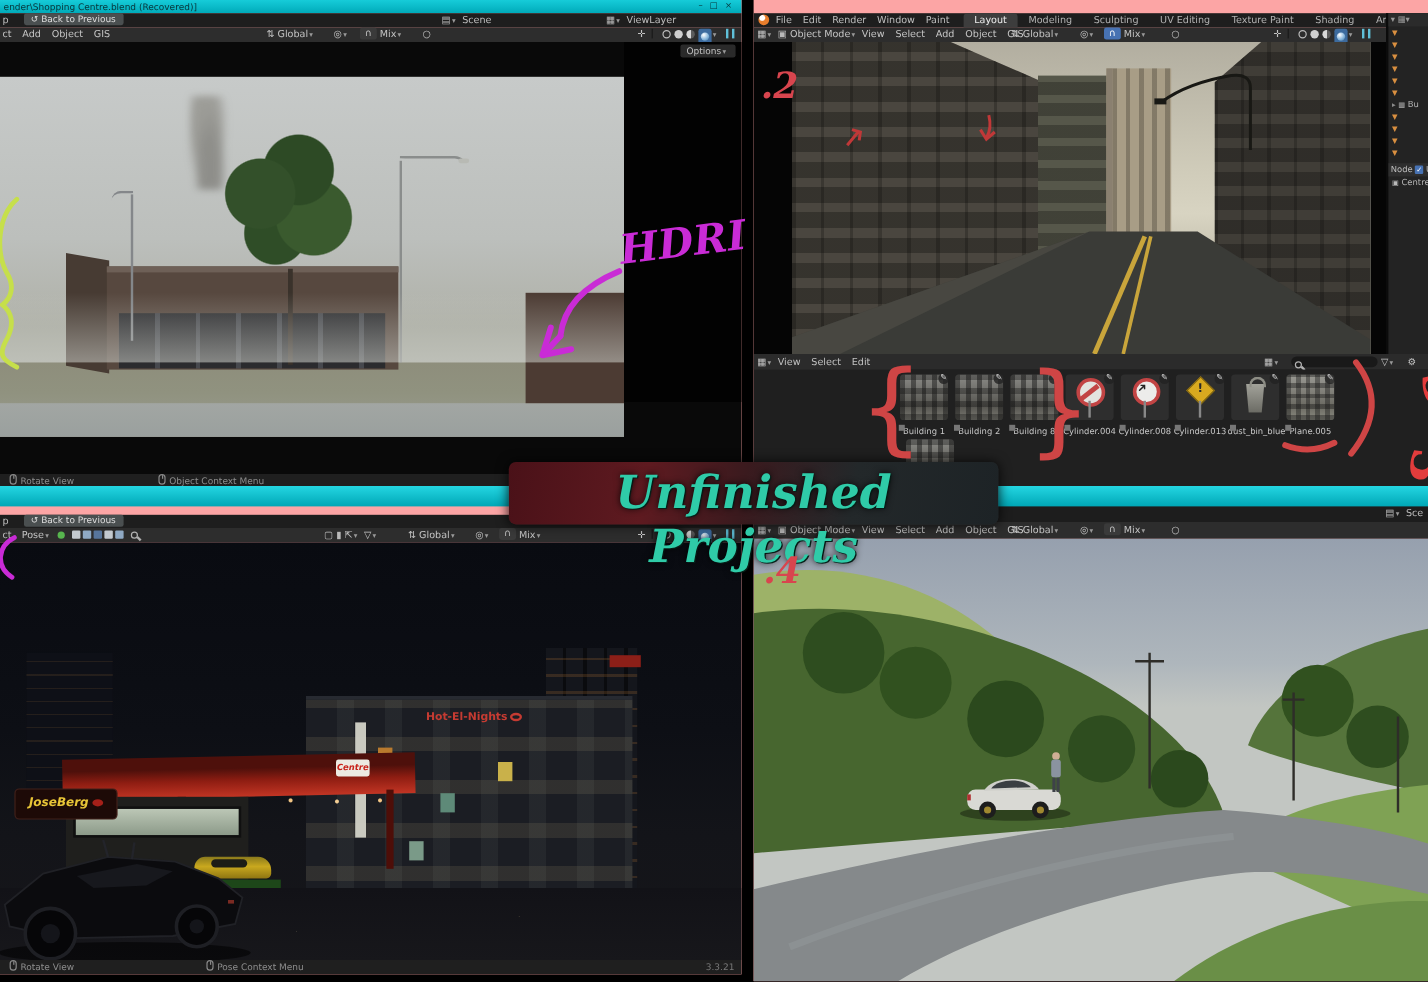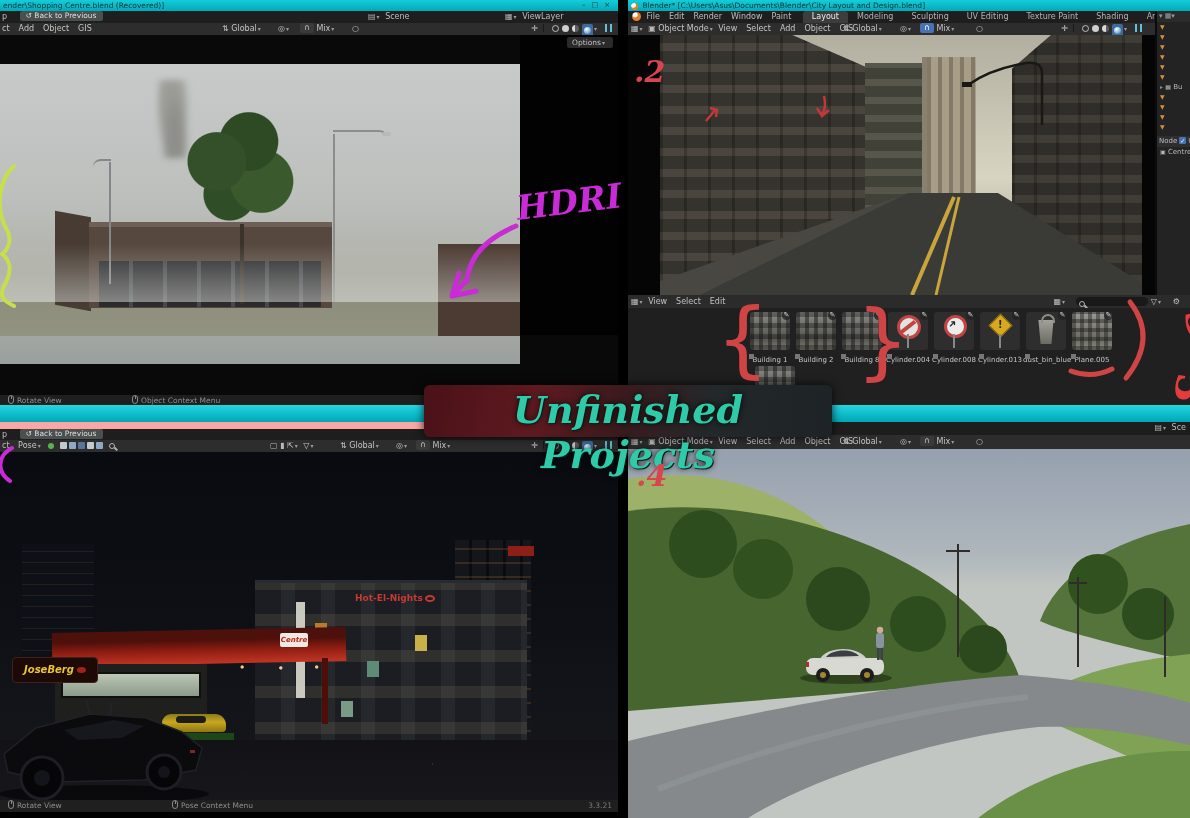--- a/index.html
+++ b/index.html
@@ -247,24 +247,20 @@
       <div class="tl-lbox"></div>
     </div>
     <div id="tl-options"><span>Options</span><span class="caret">▾</span></div>
     <div class="statusbar" style="bottom:0">
       <span class="abs" style="left:8px"><span class="mouse"></span><span>Rotate View</span></span>
       <span class="abs" style="left:132px"><span class="mouse"></span><span>Object Context Menu</span></span>
     </div>
   </div>
 
   <div class="win" id="win-tr">
-    <div class="titlebar">
-      <span class="blogo" style="width:7px;height:7px;margin:0 2px 0 0"></span>
-      <span>Blender* [C:\Users\Asus\Documents\Blender\City Layout and Design.blend]</span>
-    </div>
     <div class="menurow" id="tr-menubar">
       <span class="blogo"></span>
       <span><span class="mi">File</span><span class="mi">Edit</span><span class="mi">Render</span><span class="mi">Window</span><span class="mi">Paint</span></span>
       <span><span class="ws-tab active">Layout</span><span class="ws-tab">Modeling</span><span class="ws-tab">Sculpting</span><span class="ws-tab">UV Editing</span><span class="ws-tab">Texture Paint</span><span class="ws-tab">Shading</span><span class="ws-tab">Animation</span><span class="ws-tab">Rendering</span></span>
     </div>
     <div class="toolrow" id="tr-toolrow">
       <span style="margin-left:3px">▦<span class="caret">▾</span></span>
       <span><span class="glyph">▣</span> <span>Object Mode</span><span class="caret">▾</span></span>
       <span><span class="mi">View</span><span class="mi">Select</span><span class="mi">Add</span><span class="mi">Object</span><span class="mi">GIS</span></span>
       <span class="abs" style="left:215px">⇅ <span>Global</span><span class="caret">▾</span></span>

